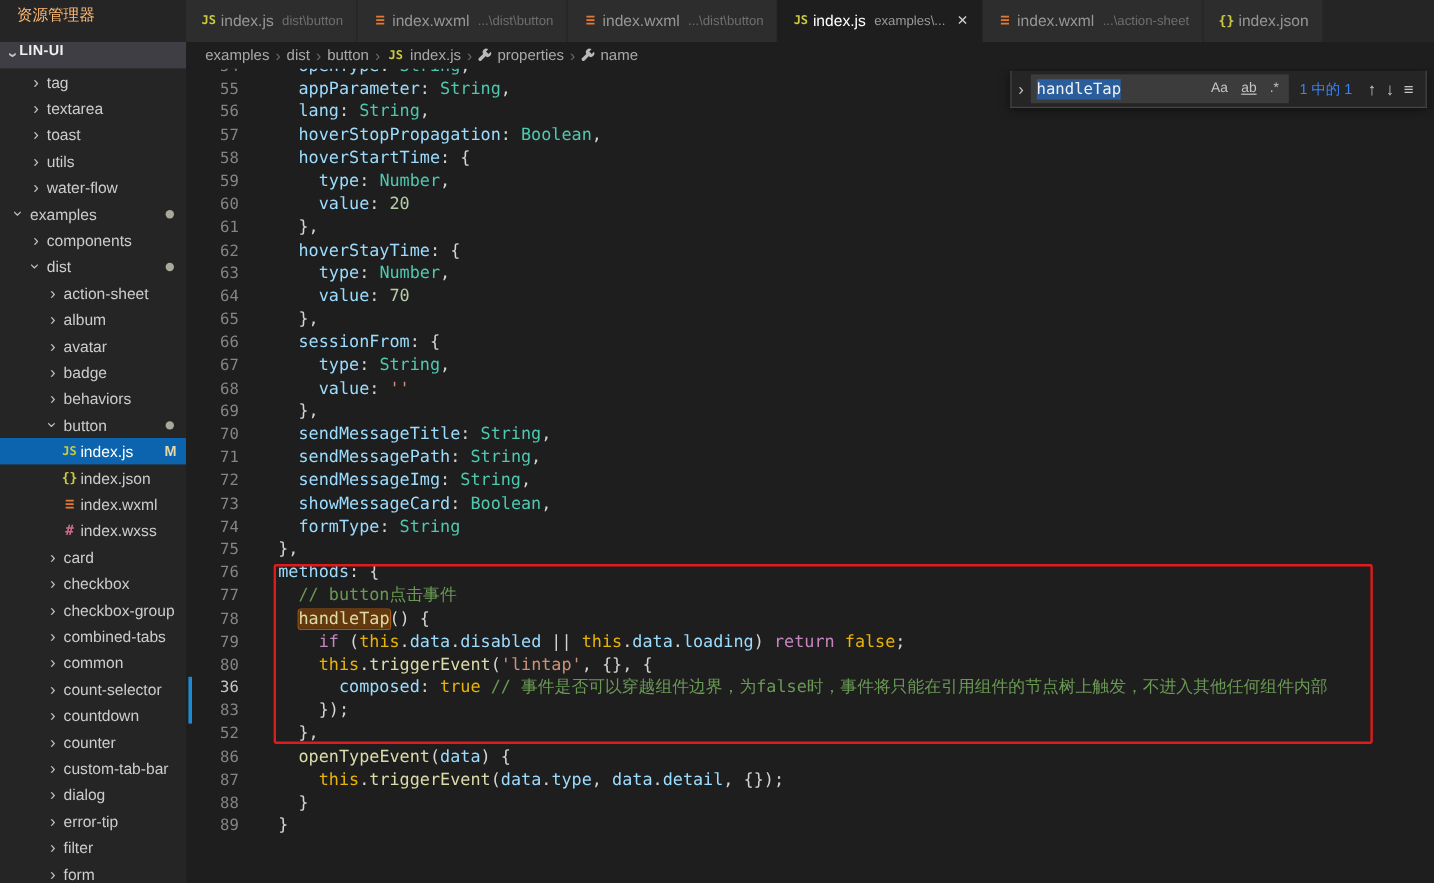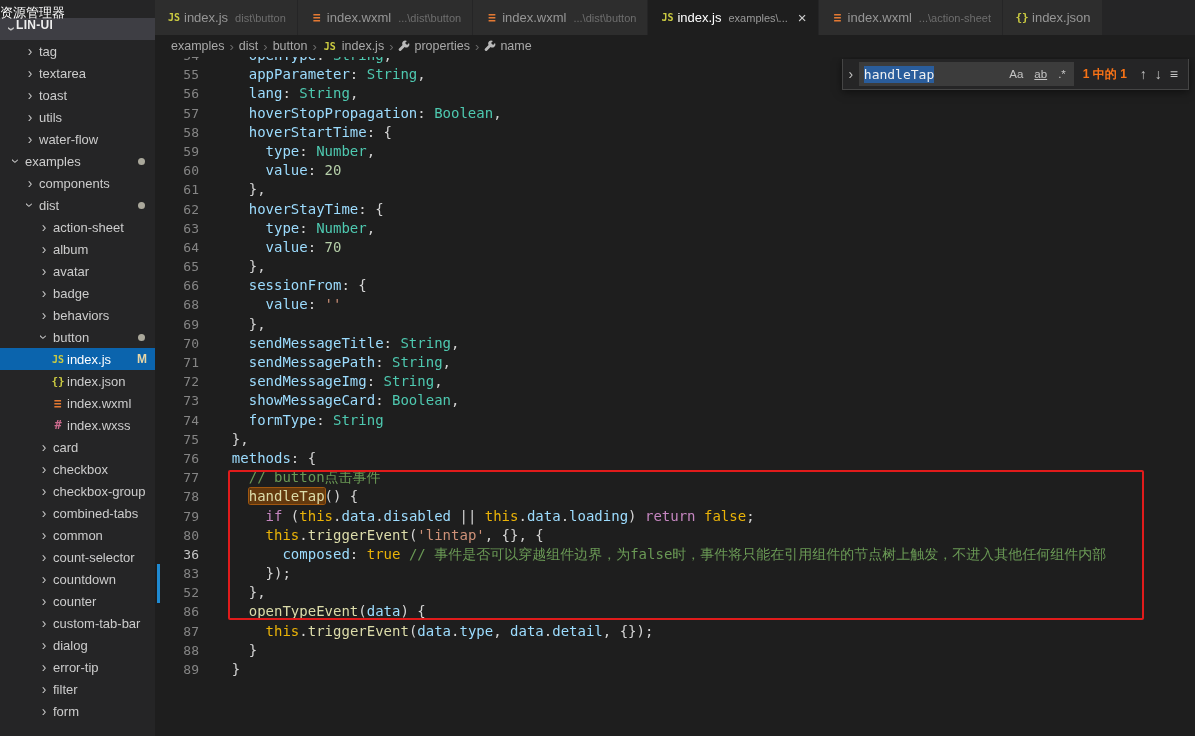--- a/index.html
+++ b/index.html
@@ -1,21 +1,21 @@
 <!DOCTYPE html>
 <html><head>
 <meta charset="utf-8">
 <style>
   html,body{margin:0;padding:0;background:#1e1e1e;overflow:hidden;}
   #app{display:flex;width:1195px;height:736px;background:#1e1e1e;
        font-family:"Liberation Sans",sans-serif;color:#ccc;}
 
   
   #sidebar{width:155px;flex:none;background:#252526;overflow:hidden;position:relative;}
-  .sb-title{height:18px;line-height:26px;padding-left:0;font-size:13px;color:#ffffff;}
+  .sb-title{height:35px;line-height:26px;padding-left:14px;font-size:13px;color:#fdba74;}
   .sb-root{height:22px;display:flex;background:#3e3e44;color:#eee;
            font-size:12px;font-weight:bold;letter-spacing:.3px;cursor:pointer;}
   .chev{display:inline-block;width:16px;text-align:center;color:#c5c5c5;font-size:14px;
         line-height:14px;transform-origin:50% 50%;}
   .chev.expanded{transform:rotate(90deg);}
   #tree{font-size:13px;}
   .row{display:flex;align-items:center;height:22px;color:#cccccc;position:relative;
        cursor:pointer;white-space:nowrap;}
   .row.selected{background:#0b64ad;color:#fff;}
   .row .lbl{margin-left:1px;}
@@ -65,21 +65,21 @@
   #findwidget{position:absolute;top:2px;right:6px;height:30px;background:#252526;
               border:1px solid #454545;border-top:none;display:flex;align-items:center;
               padding:0 6px 0 0;box-shadow:0 2px 8px rgba(0,0,0,.5);z-index:8;font-size:12px;}
   .fw-toggle{width:16px;text-align:center;color:#c5c5c5;font-size:14px;cursor:pointer;}
   .fw-input{display:flex;align-items:center;background:#3c3c3c;height:24px;padding:0 5px;
             width:205px;cursor:text;}
   .fw-query{flex:1;font-family:"DejaVu Sans Mono",monospace;font-size:13px;color:#f0f0f0;}
   .fw-query .sel{background:#2a5d9c;padding:1px 0;}
   .fw-opt{color:#c5c5c5;margin-left:5px;font-size:11.5px;padding:1px 3px;border-radius:3px;cursor:pointer;text-align:center;}
   .fw-word{text-decoration:underline;}
-  .fw-count{margin:0 9px;color:#f97316;white-space:nowrap;font-weight:bold;}
+  .fw-count{margin:0 9px;color:#3b82f6;white-space:nowrap;}
   .fw-btn{color:#c5c5c5;margin:0 4px;font-size:14px;cursor:pointer;}
 </style>
 </head>
 <body>
 
 <div id="app">
 
   <aside id="sidebar">
     <div class="sb-title">资源管理器</div>
     <div class="sb-root">
@@ -336,20 +336,24 @@
             <span class="ln">64</span>
             <span class="lc"><span class="t-pr">      value</span><span class="t-pl">: </span><span class="t-nu">70</span></span>
           </div>
           <div class="cl">
             <span class="ln">65</span>
             <span class="lc"><span class="t-pl">    },</span></span>
           </div>
           <div class="cl">
             <span class="ln">66</span>
             <span class="lc"><span class="t-pr">    sessionFrom</span><span class="t-pl">: {</span></span>
+          </div>
+          <div class="cl">
+            <span class="ln">67</span>
+            <span class="lc"><span class="t-pr">      type</span><span class="t-pl">: </span><span class="t-ty">String</span><span class="t-pl">,</span></span>
           </div>
           <div class="cl">
             <span class="ln">68</span>
             <span class="lc"><span class="t-pr">      value</span><span class="t-pl">: </span><span class="t-st">''</span></span>
           </div>
           <div class="cl">
             <span class="ln">69</span>
             <span class="lc"><span class="t-pl">    },</span></span>
           </div>
           <div class="cl">

